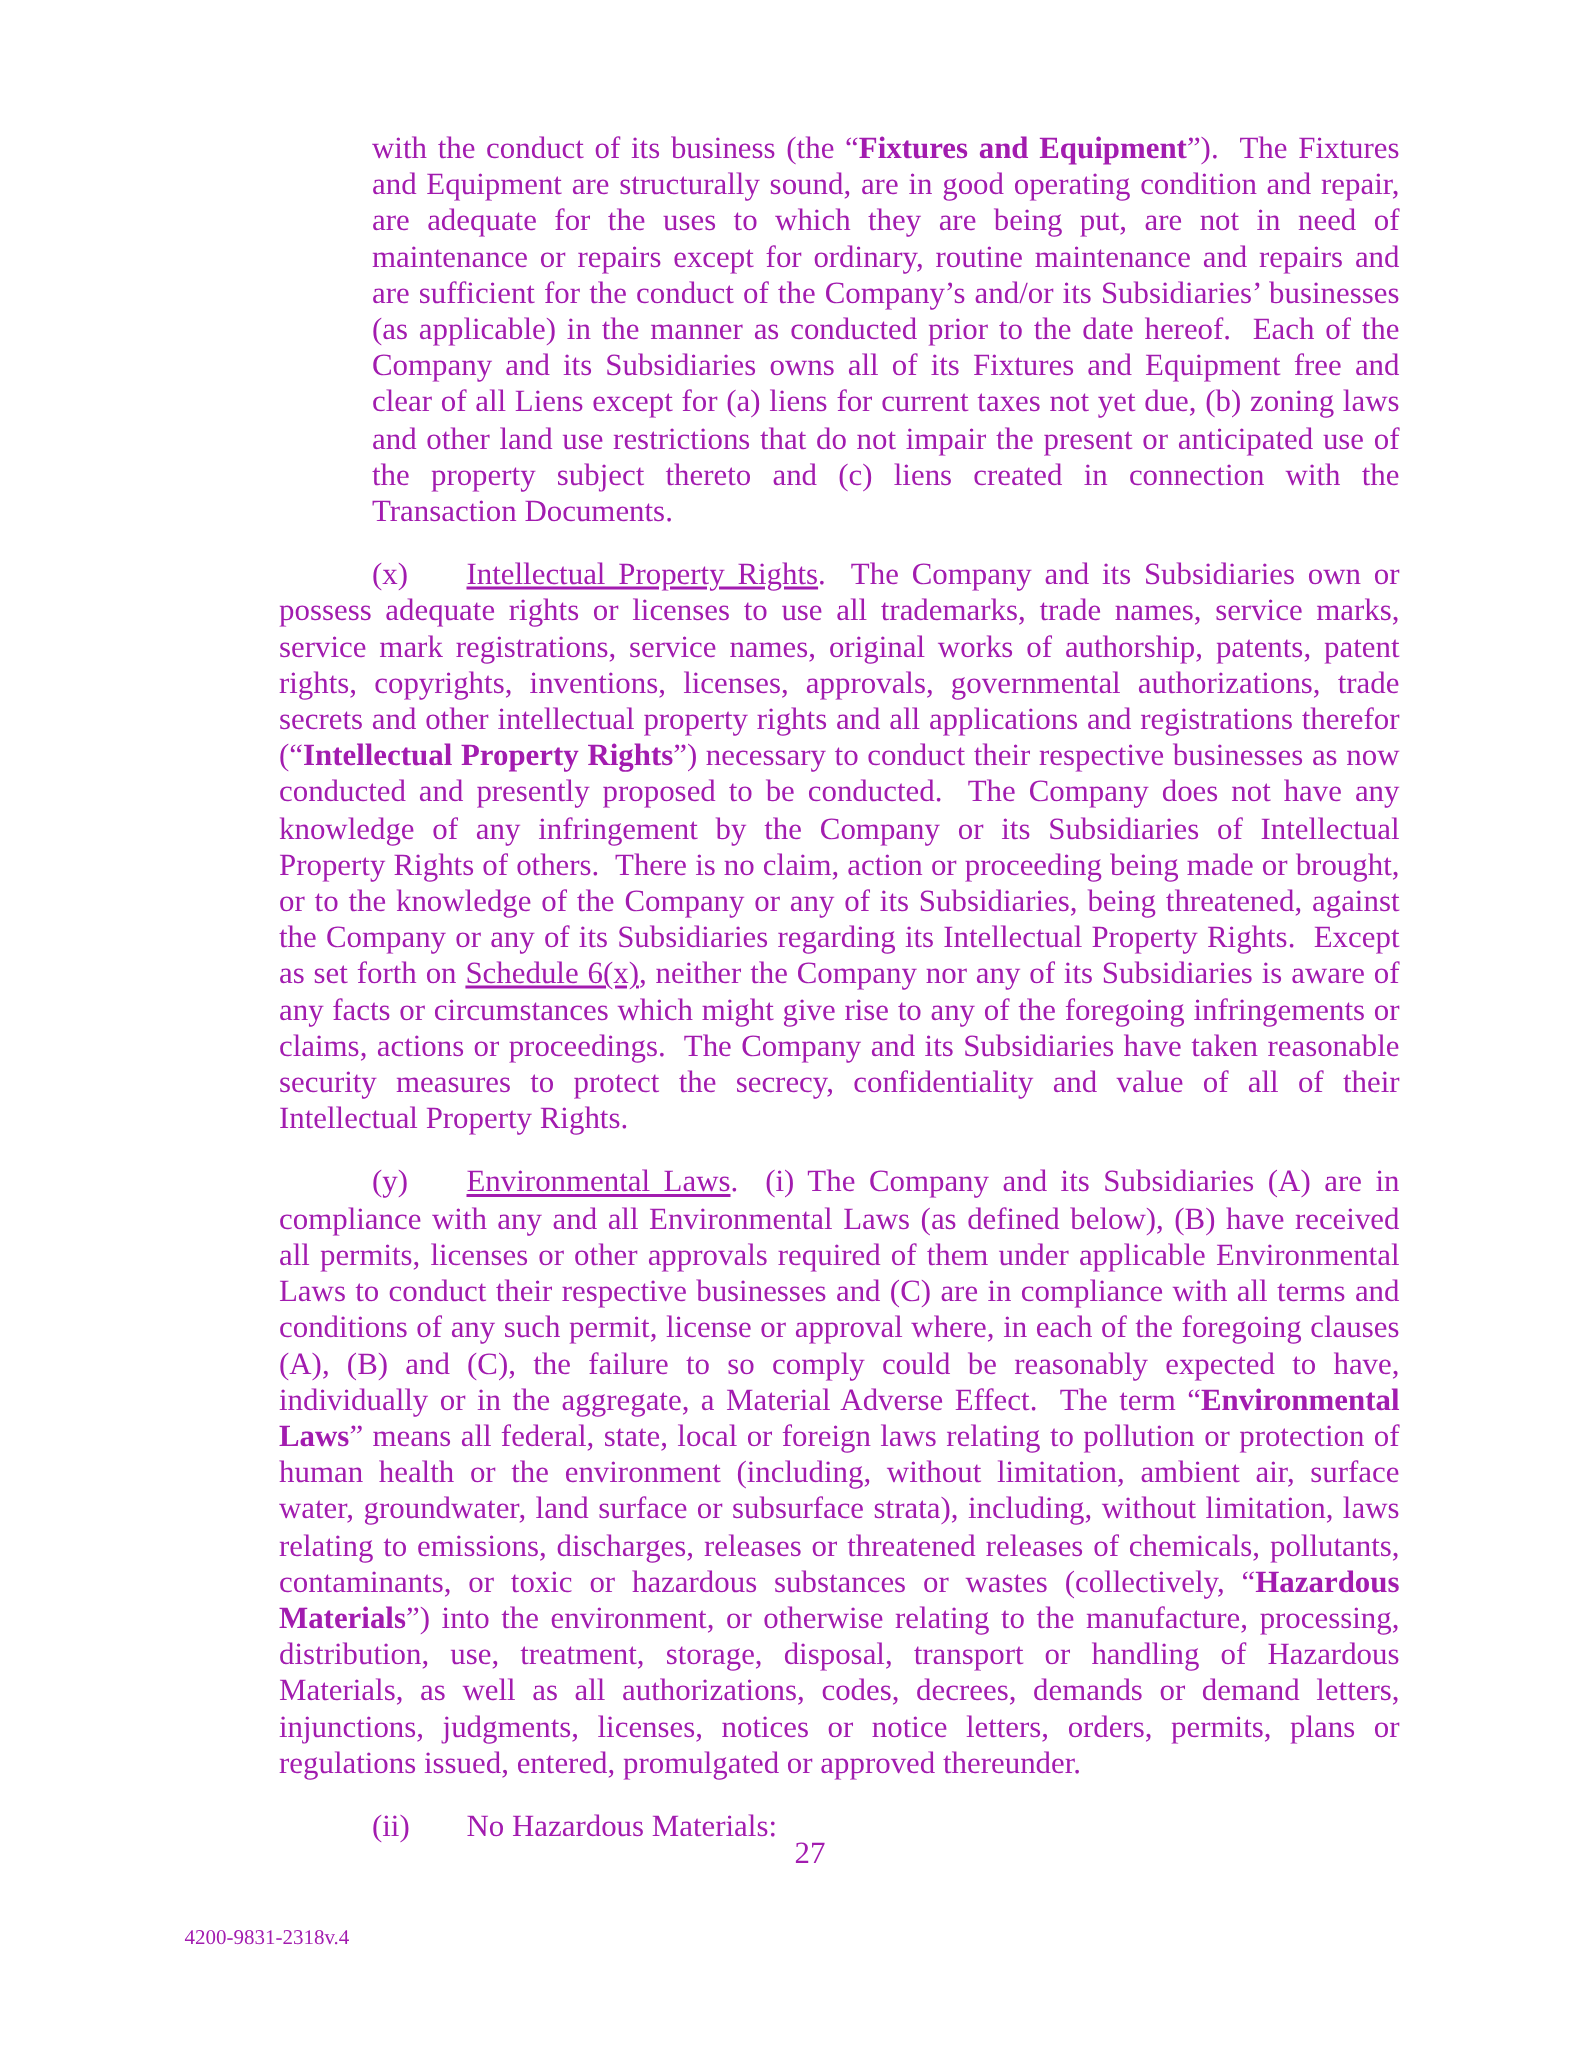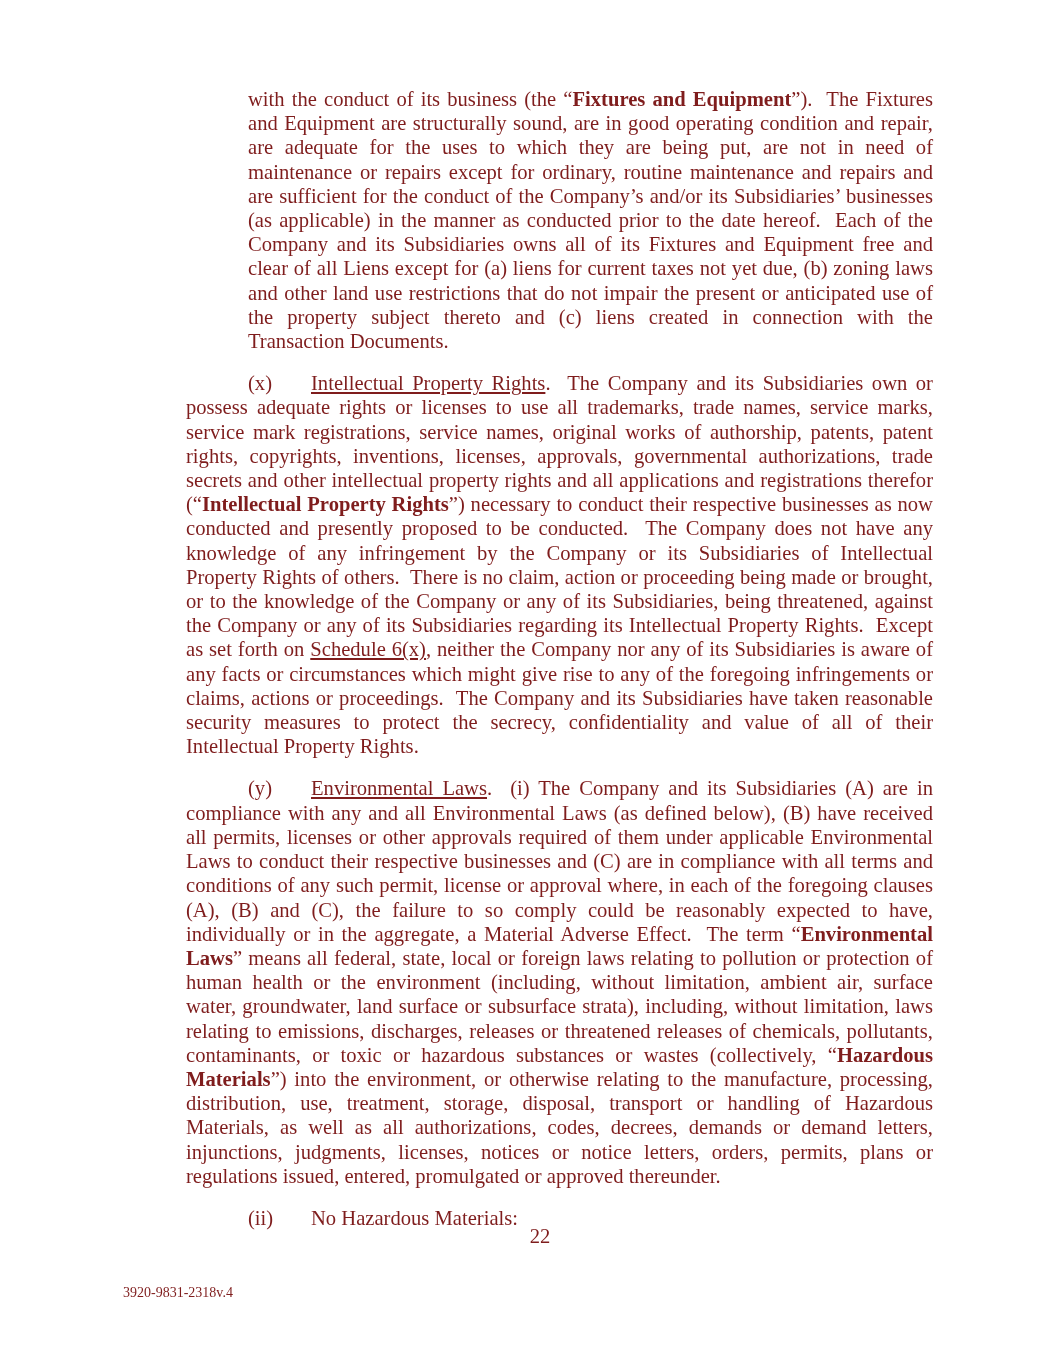--- a/index.html
+++ b/index.html
@@ -2,21 +2,21 @@
 <html><head>
 <meta charset="utf-8">
 <style>
   html, body { margin: 0; padding: 0; background: #e8e8e8; }
   .page {
     position: relative;
     width: 1055px;
     height: 1365px;
     background: #ffffff;
     font-family: "Liberation Serif", "DejaVu Serif", serif;
-    color: #7f1d1d;
+    color: #a21caf;
     overflow: hidden;
   }
   .doc-body {
     position: absolute;
     left: 186px;
     top: 87px;
     width: 747px;
     font-size: 20.6px;
     line-height: 24.2px;
     text-align: justify;
@@ -43,15 +43,15 @@
     top: 1285px;
     font-size: 14px;
     line-height: 16px;
   }
 </style>
 </head>
 <body>
 
 <div class="page">
   <div class="doc-body" id="doc-body"><p class="para block-indent"><span>with the conduct of its business (the “</span><span class="b">Fixtures and Equipment</span><span>”).  The Fixtures and Equipment are structurally sound, are in good operating condition and repair, are adequate for the uses to which they are being put, are not in need of maintenance or repairs except for ordinary, routine maintenance and repairs and are sufficient for the conduct of the Company’s and/or its Subsidiaries’ businesses (as applicable) in the manner as conducted prior to the date hereof.  Each of the Company and its Subsidiaries owns all of its Fixtures and Equipment free and clear of all Liens except for (a) liens for current taxes not yet due, (b) zoning laws and other land use restrictions that do not impair the present or anticipated use of the property subject thereto and (c) liens created in connection with the Transaction Documents.</span></p><p class="para first-indent"><span class="marker">(x)</span><span class="u">Intellectual Property Rights</span><span>.  The Company and its Subsidiaries own or possess adequate rights or licenses to use all trademarks, trade names, service marks, service mark registrations, service names, original works of authorship, patents, patent rights, copyrights, inventions, licenses, approvals, governmental authorizations, trade secrets and other intellectual property rights and all applications and registrations therefor (“</span><span class="b">Intellectual Property Rights</span><span>”) necessary to conduct their respective businesses as now conducted and presently proposed to be conducted.  The Company does not have any knowledge of any infringement by the Company or its Subsidiaries of Intellectual Property Rights of others.  There is no claim, action or proceeding being made or brought, or to the knowledge of the Company or any of its Subsidiaries, being threatened, against the Company or any of its Subsidiaries regarding its Intellectual Property Rights.  Except as set forth on </span><span class="u">Schedule 6(x)</span><span>, neither the Company nor any of its Subsidiaries is aware of any facts or circumstances which might give rise to any of the foregoing infringements or claims, actions or proceedings.  The Company and its Subsidiaries have taken reasonable security measures to protect the secrecy, confidentiality and value of all of their Intellectual Property Rights.</span></p><p class="para first-indent"><span class="marker">(y)</span><span class="u">Environmental Laws</span><span>.  (i) The Company and its Subsidiaries (A) are in compliance with any and all Environmental Laws (as defined below), (B) have received all permits, licenses or other approvals required of them under applicable Environmental Laws to conduct their respective businesses and (C) are in compliance with all terms and conditions of any such permit, license or approval where, in each of the foregoing clauses (A), (B) and (C), the failure to so comply could be reasonably expected to have, individually or in the aggregate, a Material Adverse Effect.  The term “</span><span class="b">Environmental Laws</span><span>” means all federal, state, local or foreign laws relating to pollution or protection of human health or the environment (including, without limitation, ambient air, surface water, groundwater, land surface or subsurface strata), including, without limitation, laws relating to emissions, discharges, releases or threatened releases of chemicals, pollutants, contaminants, or toxic or hazardous substances or wastes (collectively, “</span><span class="b">Hazardous Materials</span><span>”) into the environment, or otherwise relating to the manufacture, processing, distribution, use, treatment, storage, disposal, transport or handling of Hazardous Materials, as well as all authorizations, codes, decrees, demands or demand letters, injunctions, judgments, licenses, notices or notice letters, orders, permits, plans or regulations issued, entered, promulgated or approved thereunder.</span></p><p class="para first-indent"><span class="marker">(ii)</span><span>No Hazardous Materials:</span></p></div>
-  <div class="page-number">22</div>
-  <div class="doc-footer">3920-9831-2318v.4</div>
+  <div class="page-number">27</div>
+  <div class="doc-footer">4200-9831-2318v.4</div>
 </div>
 
 </body></html>

